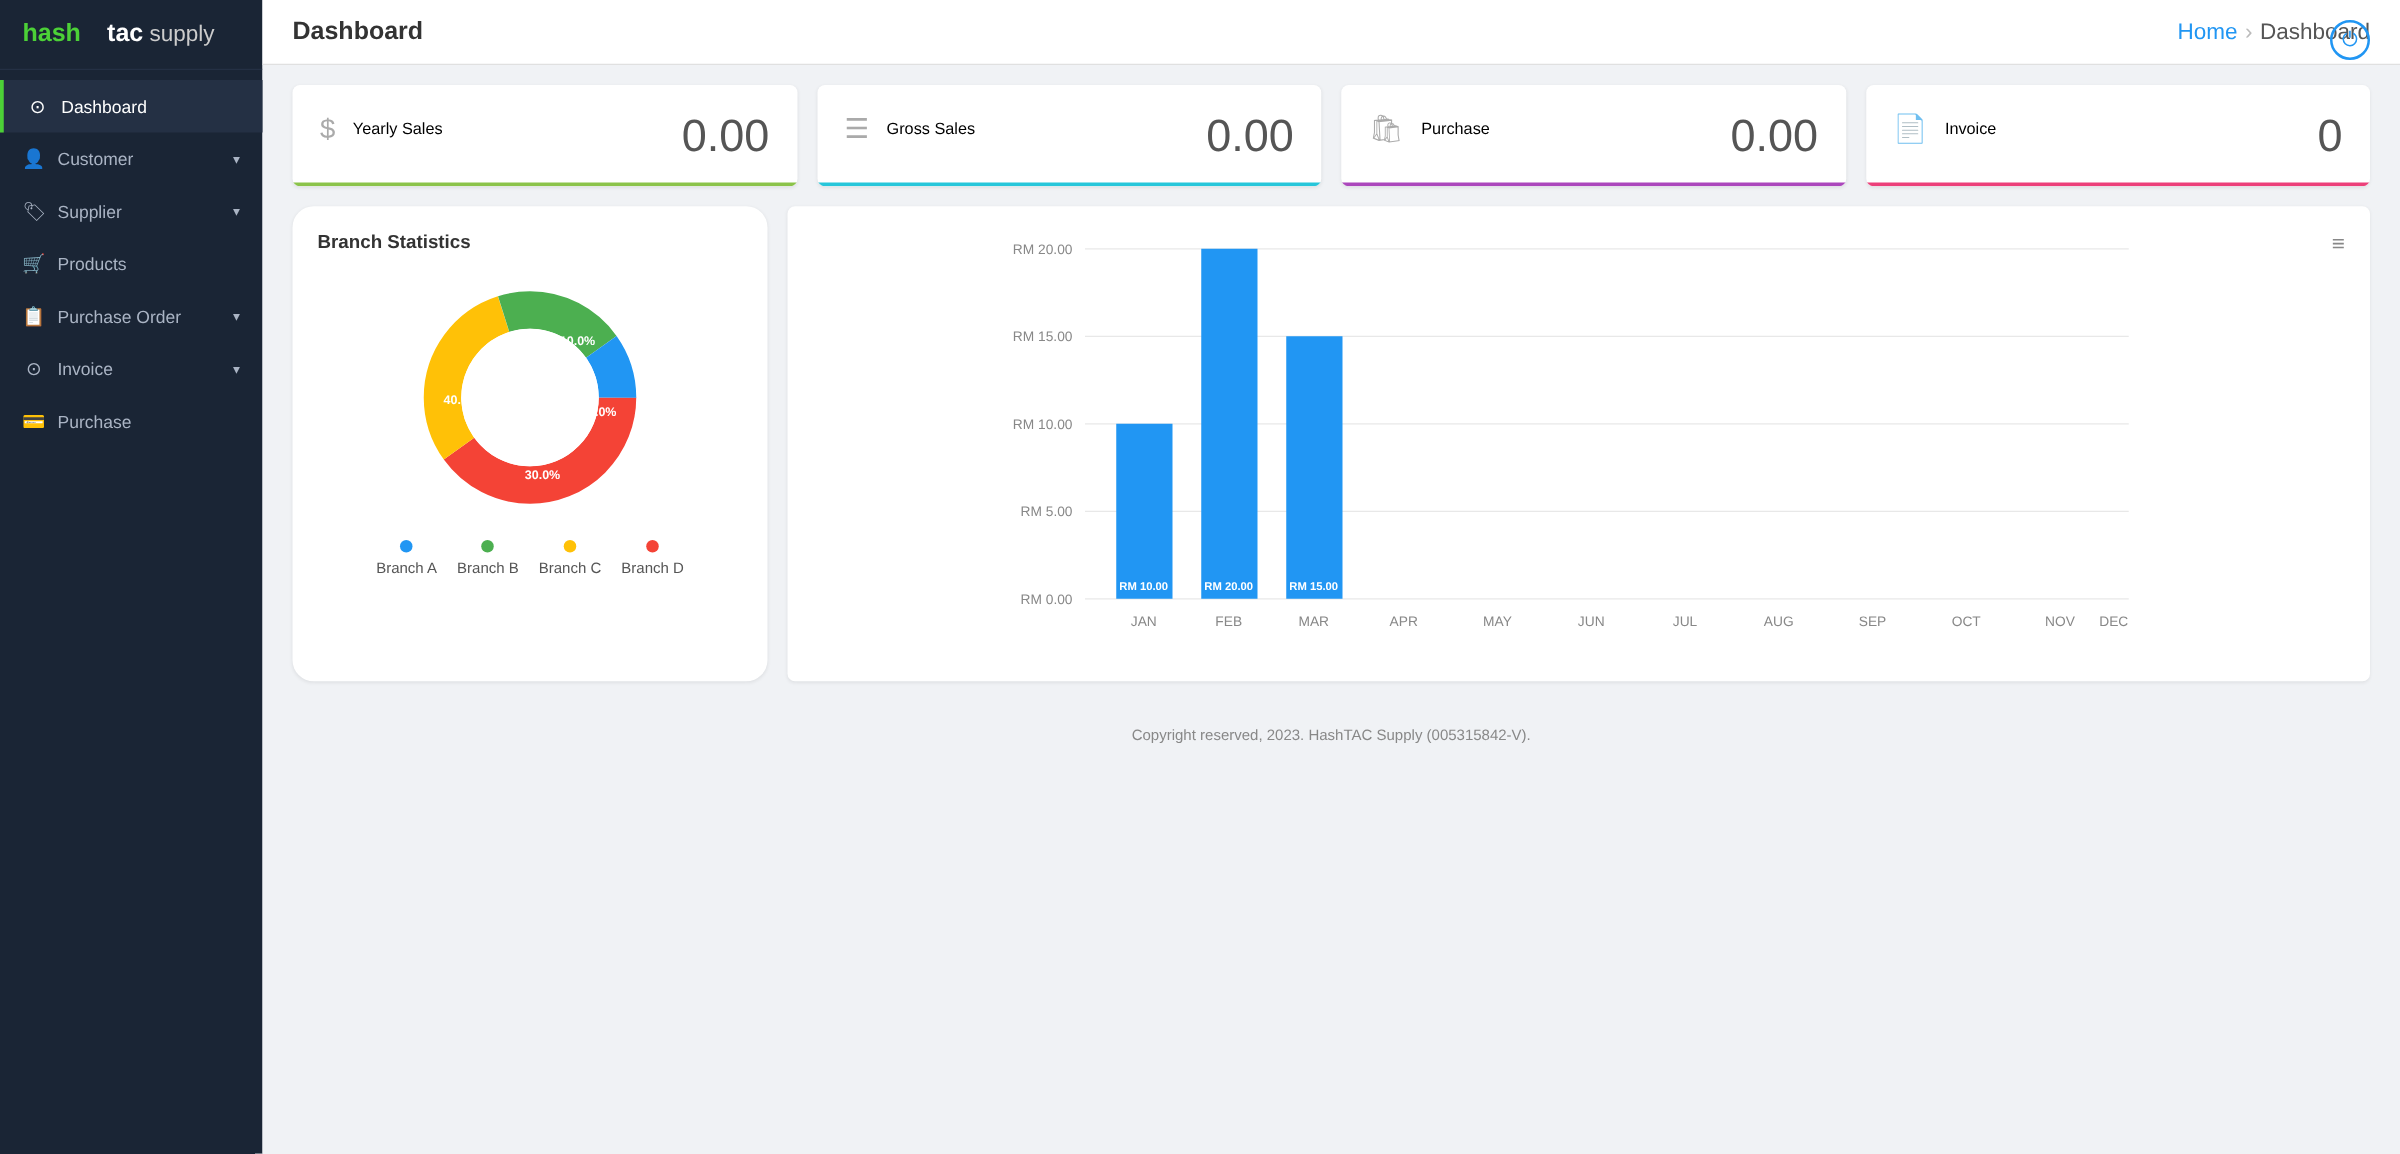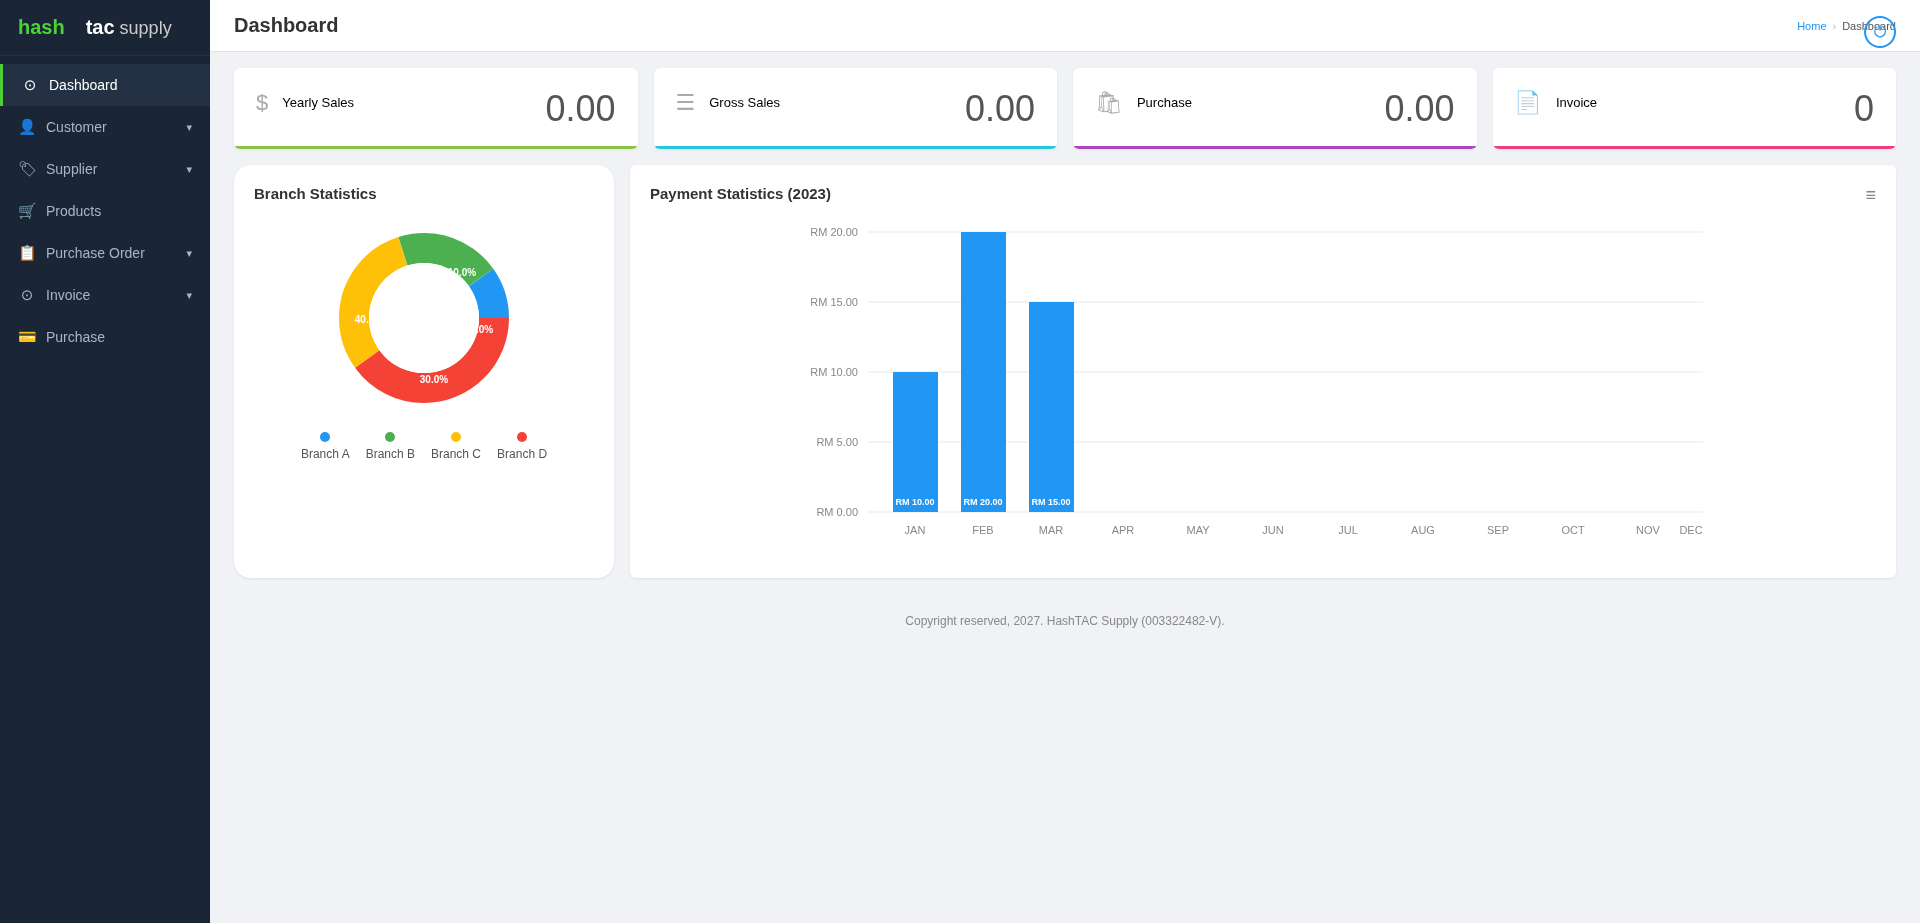--- a/index.html
+++ b/index.html
@@ -52,21 +52,21 @@
     
     .topbar {
       background: #fff;
       padding: 14px 24px;
       display: flex;
       align-items: center;
       justify-content: space-between;
       border-bottom: 1px solid #e0e0e0;
     }
     .topbar-title { font-size: 20px; font-weight: 600; color: #333; }
-    .breadcrumb { font-size: 11px; color: #888; display: flex; gap: 6px; align-items: center; }
+    .breadcrumb { font-size: 18px; color: #888; display: flex; gap: 6px; align-items: center; }
     .breadcrumb .sep { color: #bbb; }
     .breadcrumb .home-link { color: #2196f3; cursor: pointer; }
     .breadcrumb .current { color: #555; }
     .power-icon {
       width: 32px; height: 32px;
       border: 2px solid #2196f3;
       border-radius: 50%;
       display: flex; align-items: center; justify-content: center;
       color: #2196f3;
       cursor: pointer;
@@ -315,21 +315,20 @@
           </div>
           <div class="legend-item">
             <div class="legend-dot" style="background:#f44336"></div>
             <span>Branch D</span>
           </div>
         </div>
       </div>
     </div>
 
     <div class="payment-card">
-      <div class="payment-card-title">Payment Statistics (2023)</div>
       <span class="menu-icon">≡</span>
 
       <div class="bar-chart-container">
         <svg width="100%" height="100%" viewBox="0 0 900 340" preserveAspectRatio="xMidYMid meet">
 
           <text x="45" y="18" font-size="11" fill="#888" text-anchor="end">RM 20.00</text>
           <text x="45" y="88" font-size="11" fill="#888" text-anchor="end">RM 15.00</text>
           <text x="45" y="158" font-size="11" fill="#888" text-anchor="end">RM 10.00</text>
           <text x="45" y="228" font-size="11" fill="#888" text-anchor="end">RM 5.00</text>
           <text x="45" y="298" font-size="11" fill="#888" text-anchor="end">RM 0.00</text>
@@ -360,16 +359,16 @@
           <text x="685" y="316" font-size="11" fill="#888" text-anchor="middle">SEP</text>
           <text x="760" y="316" font-size="11" fill="#888" text-anchor="middle">OCT</text>
           <text x="835" y="316" font-size="11" fill="#888" text-anchor="middle">NOV</text>
           <text x="878" y="316" font-size="11" fill="#888" text-anchor="middle">DEC</text>
         </svg>
       </div>
     </div>
   </div>
 
   <div class="footer">
-    <span>Copyright reserved, 2027. HashTAC Supply (003322482-V).</span>
+    <span>Copyright reserved, 2023. HashTAC Supply (005315842-V).</span>
   </div>
 
 </div>
 
 </body></html>

